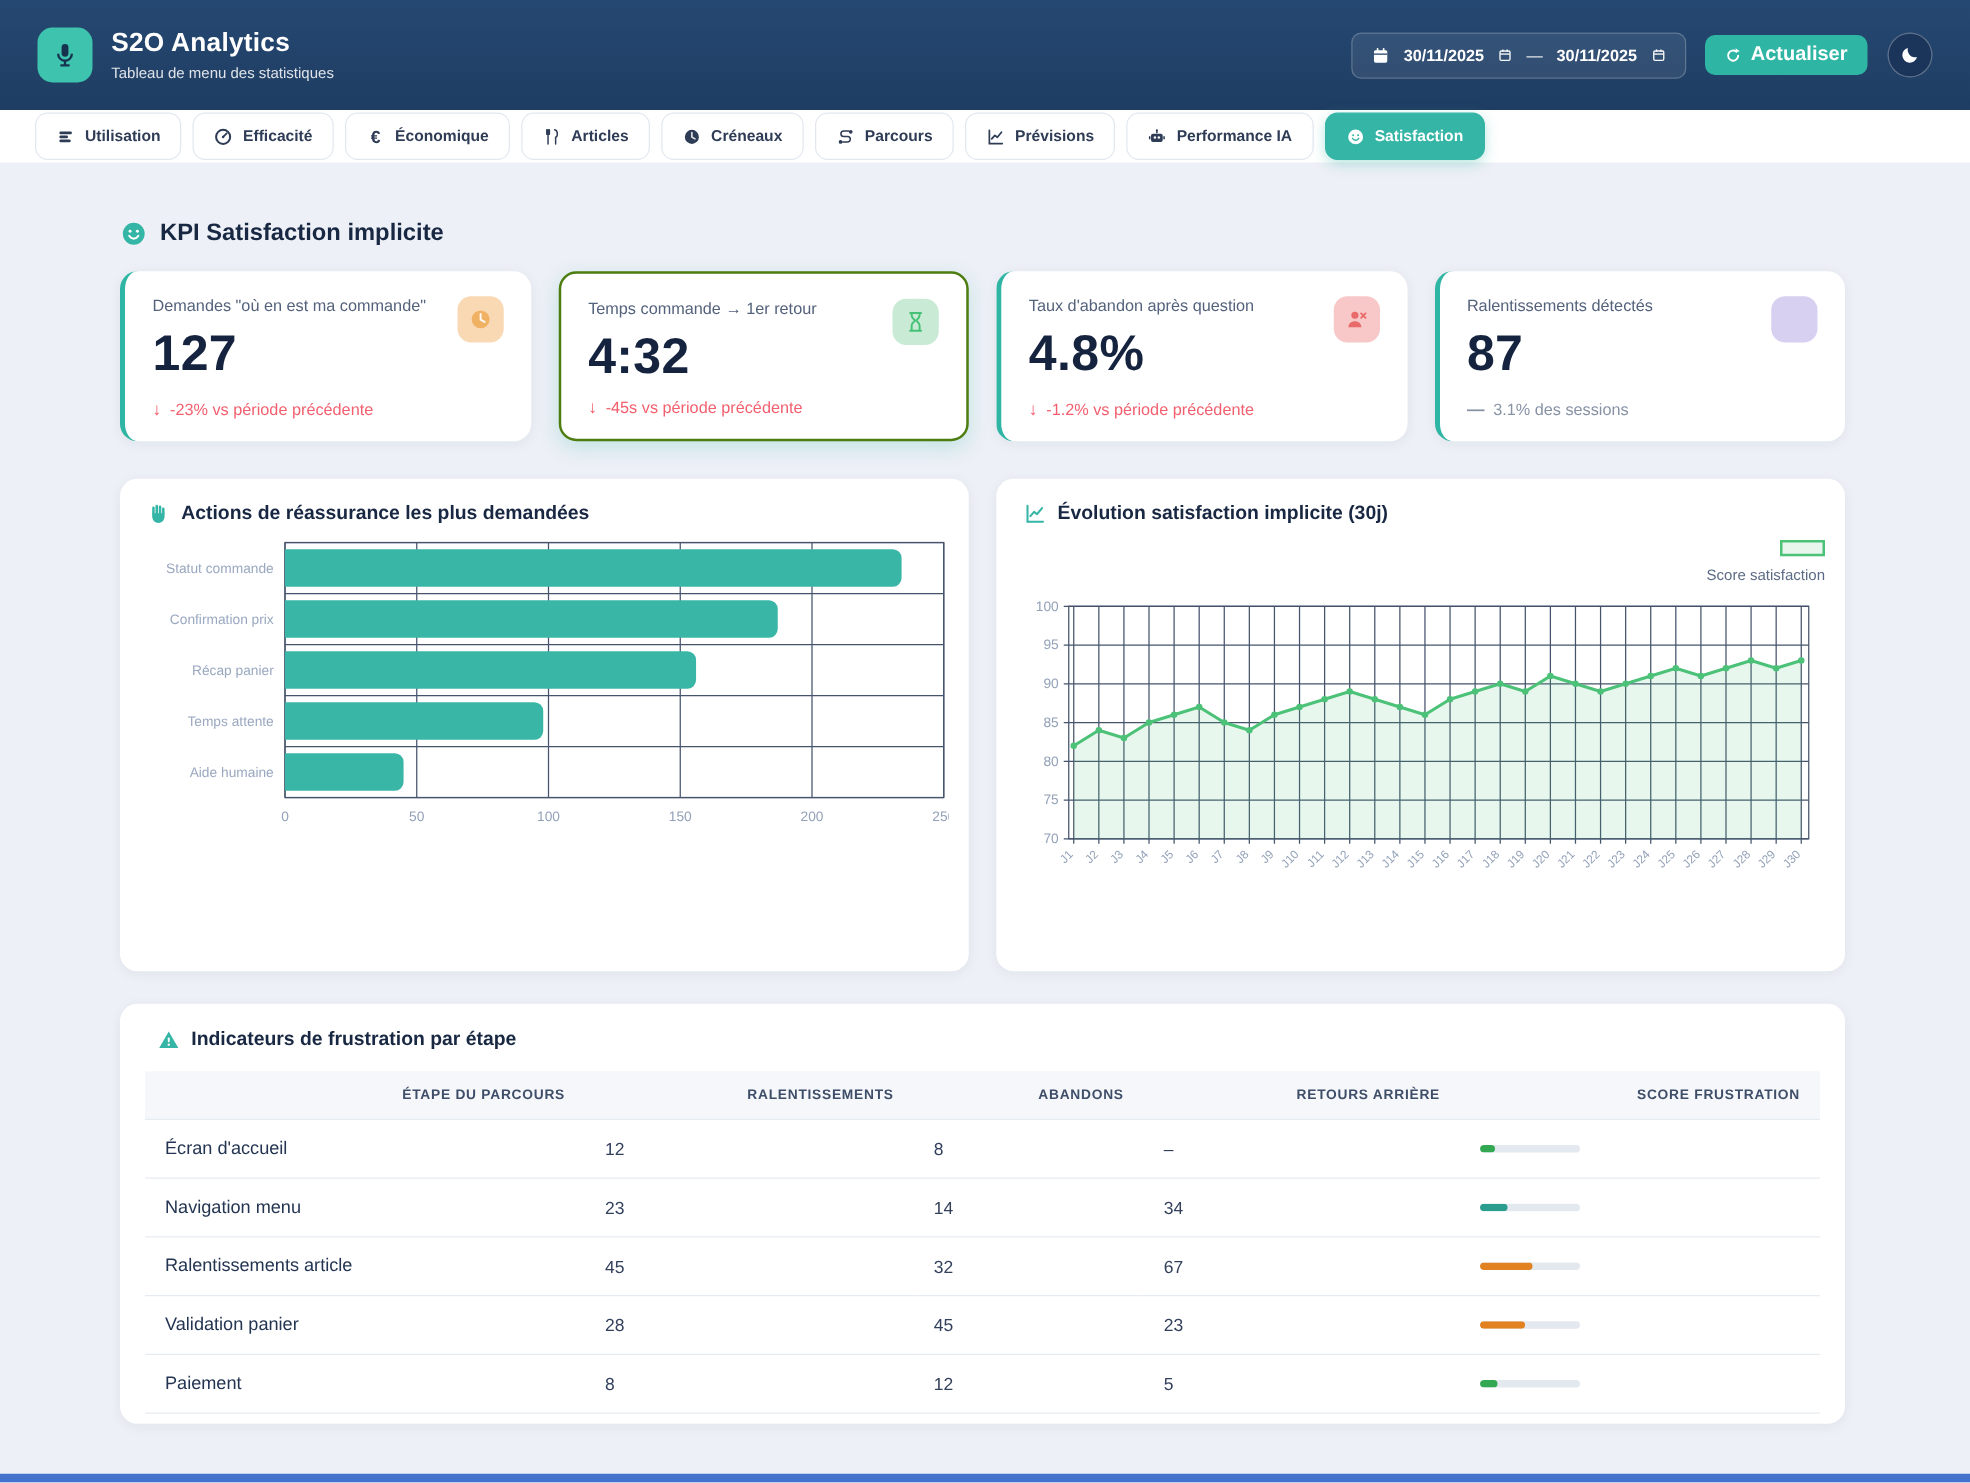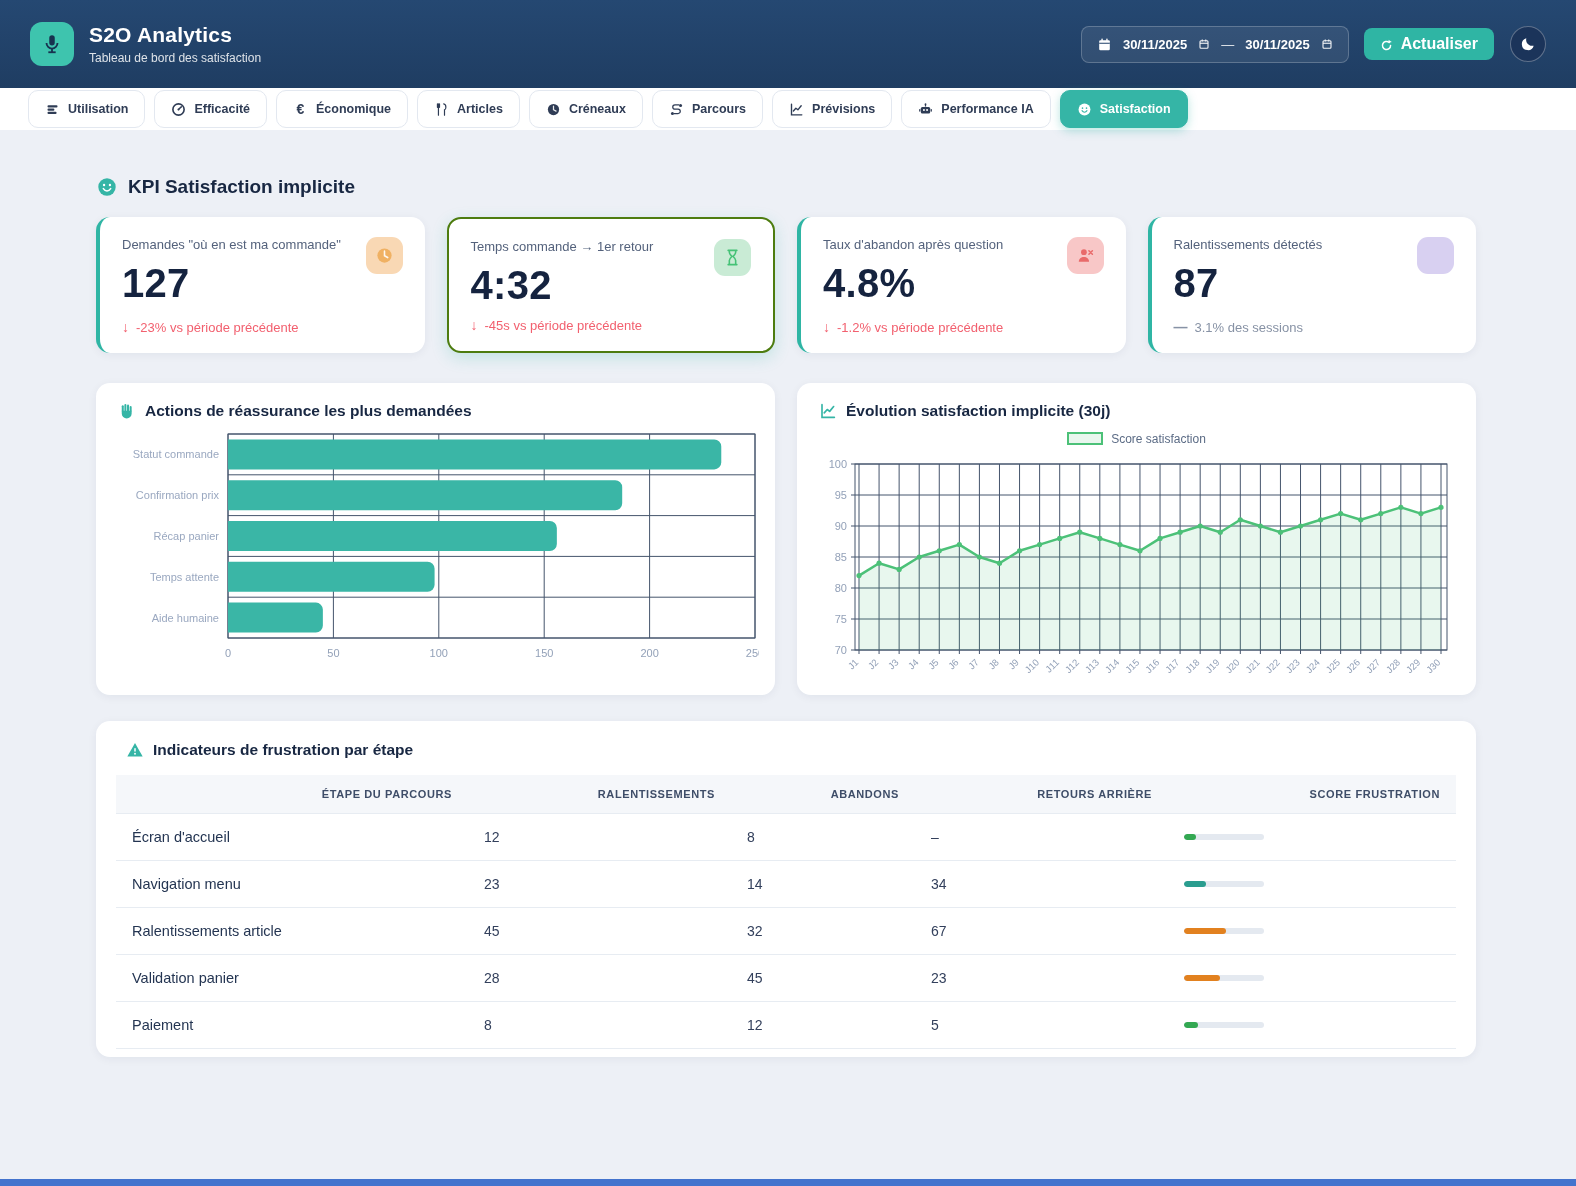--- a/index.html
+++ b/index.html
@@ -83,26 +83,26 @@
   .delta-neutral { color:#8792a5; }
   .delta-ic { font-size:14px; font-weight:700; }
   .kpi-icon {
     position:absolute; top:20px; right:22px; width:37px; height:37px;
     border-radius:11px; display:flex; align-items:center; justify-content:center;
   }
   .kpi-icon .ic { width:19px; height:19px; }
   
   .charts-grid { display:grid; grid-template-columns:1fr 1fr; gap:22px; margin-top:30px; }
   .panel { background:#fff; border-radius:14px; box-shadow:0 2px 10px rgba(25,40,70,.06); }
-  .chart-card { padding:19px 16px 10px 16px; height:312px; }
+  .chart-card { padding:19px 16px 10px 16px; height:394px; }
   .panel-head { display:flex; align-items:center; gap:9px; padding:0 6px; }
   .panel-head .ic { width:18px; height:18px; color:#35b5a6; }
   .panel-title { font-size:15.5px; font-weight:800; color:#182742; }
   .chart-body { margin-top:10px; }
-  .legend-row { display:flex; justify-content:center; align-items:flex-start; gap:8px; margin-top:12px; }
+  .legend-row { display:flex; justify-content:center; align-items:flex-end; gap:8px; margin-top:12px;flex-direction:column; }
   .legend-swatch { width:36px; height:13px; border:2px solid #4cc178; background:#e9f6ee; }
   .legend-label { font-size:12px; color:#5b6b85; }
   svg text { font-family:"Liberation Sans", sans-serif; }
   .grid { stroke:#45546c; stroke-width:1; }
   .plot-border { fill:none; stroke:#45546c; stroke-width:1; }
   .tick { fill:#93a1b8; font-size:11px; }
   .cat { fill:#9aa8c0; font-size:11px; }
   .xlab { font-size:9.5px; }
   
   .table-card { margin-top:26px; padding:20px 20px 8px 20px; margin-bottom:0; }
@@ -126,21 +126,21 @@
   <div class="logo-sq">
     <span class="ic"><svg viewBox="0 0 24 24" width="100%" height="100%">
           <rect x="9" y="2.5" width="6" height="11" rx="3" fill="currentColor"></rect>
           <path d="M6 11a6 6 0 0 0 12 0" fill="none" stroke="currentColor" stroke-width="2"></path>
           <line x1="12" y1="17" x2="12" y2="21" stroke="currentColor" stroke-width="2"></line>
           <line x1="8" y1="21" x2="16" y2="21" stroke="currentColor" stroke-width="2"></line>
         </svg></span>
   </div>
   <div class="header-titles">
     <div class="app-title">S2O Analytics</div>
-    <div class="app-sub">Tableau de bord des satisfaction</div>
+    <div class="app-sub">Tableau de menu des statistiques</div>
   </div>
   <div class="header-spacer"></div>
   <div class="date-range">
     <span class="ic"><svg viewBox="0 0 24 24" width="100%" height="100%">
           <rect x="3.5" y="5" width="17" height="16" rx="2" fill="currentColor"></rect>
           <rect x="7" y="2.2" width="2.2" height="4.5" rx="1" fill="currentColor"></rect>
           <rect x="14.8" y="2.2" width="2.2" height="4.5" rx="1" fill="currentColor"></rect>
           <line x1="3.5" y1="10" x2="20.5" y2="10" stroke="#21406a" stroke-width="1.6"></line>
         </svg></span>
     <span>30/11/2025</span>

